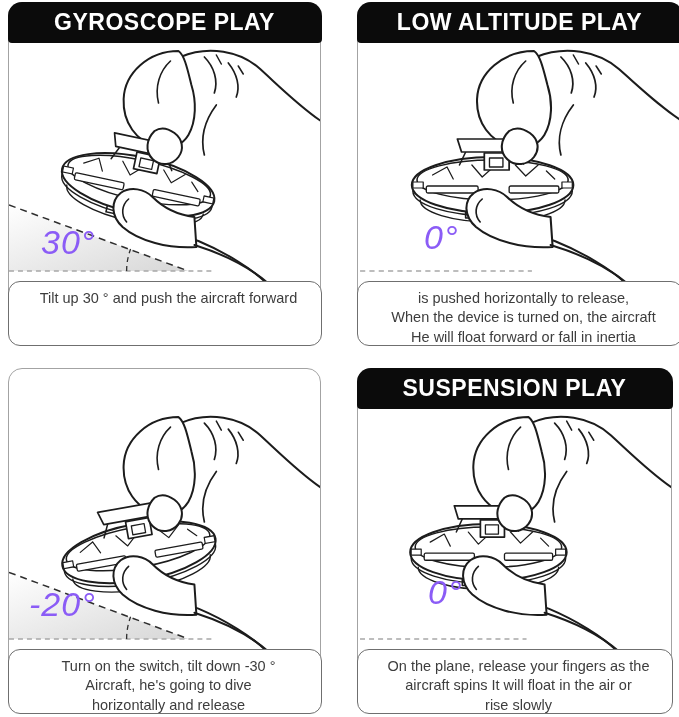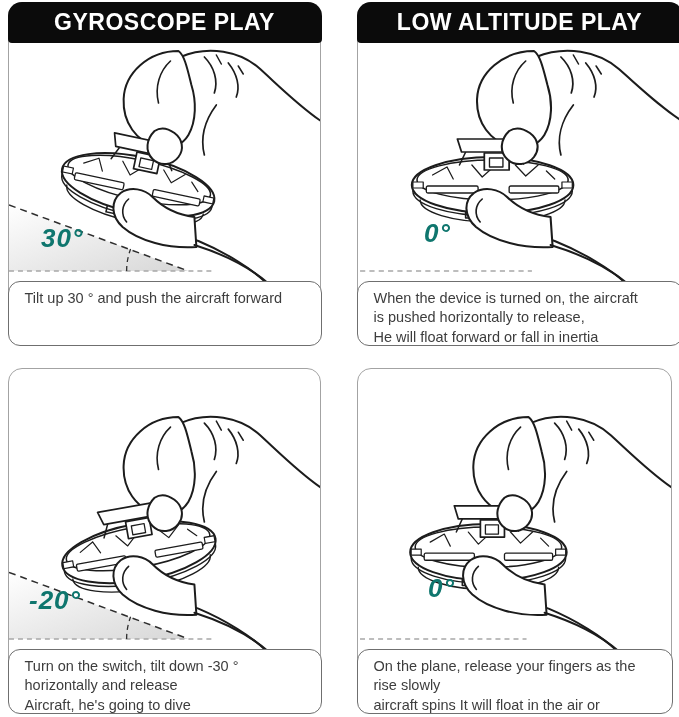--- a/index.html
+++ b/index.html
@@ -6,28 +6,28 @@
   .canvas{position:relative;width:679px;height:717px;background:#ffffff;overflow:hidden;}
 
   .panel{position:absolute;border:1.5px solid #a3a3a3;border-radius:14px;background:#ffffff;box-sizing:border-box;}
   .panel-header{position:absolute;top:-1.5px;left:-1.5px;right:-1.5px;height:41px;background:#0b0b0b;
     border-radius:14px 14px 4px 4px;display:flex;align-items:center;justify-content:center;}
   .panel-title{margin:0;color:#ffffff;font-size:23px;font-weight:700;letter-spacing:.5px;white-space:nowrap;}
 
   .illu-wrap{position:absolute;left:0;right:0;top:40px;bottom:61px;overflow:hidden;}
   .illu{width:100%;height:100%;display:block;}
 
-  .angle-label{position:absolute;font-size:26px;font-weight:700;font-style:italic;color:#0f766e;letter-spacing:1px;}
+  .angle-label{position:absolute;font-size:34px;font-weight:400;font-style:italic;color:#8b5cf6;letter-spacing:1px;}
   .pos-p1{left:32px;top:180px;}
   .pos-p2{left:66px;top:175px;}
   .pos-p3{left:20px;top:176px;}
   .pos-p4{left:70px;top:164px;}
 
   .desc-box{position:absolute;left:-1.5px;right:-1.5px;bottom:-1.5px;height:65px;border:1.5px solid #6f6f6f;
-    border-radius:12px;background:#ffffff;padding:7px 8px 0 16px;box-sizing:border-box;}
+    border-radius:12px;background:#ffffff;padding:7px 8px 0 16px;box-sizing:border-box;text-align:center;}
   .desc-line{font-size:14.5px;line-height:19.5px;color:#3d3d3d;white-space:nowrap;}
 
   .svg-defs{position:absolute;width:0;height:0;overflow:hidden;}
 </style>
 </head>
 <body>
 
 <svg class="svg-defs" aria-hidden="true">
   <defs>
     <linearGradient id="wedgegrad" x1="0" y1="0" x2="1" y2="1">
@@ -117,57 +117,60 @@
         <use href="#angle-flat"></use>
         <use href="#part-hand"></use>
         <g transform="translate(130,140)">
             <use href="#part-disc"></use>
           </g>
         <use href="#part-front"></use>
       </svg>
       <div class="angle-label pos-p2">0°</div>
     </div>
     <div class="desc-box">
+      <div class="desc-line">is pushed horizontally to release,</div>
       <div class="desc-line">When the device is turned on, the aircraft</div>
-      <div class="desc-line">is pushed horizontally to release,</div>
       <div class="desc-line">He will float forward or fall in inertia</div>
     </div>
   </section>
 
   <section class="panel" style="left:8px;top:368px;width:313px;height:345px">
     <div class="illu-wrap">
       <svg class="illu" viewBox="0 0 312 240" preserveAspectRatio="none">
         <use href="#angle-wedge"></use>
         <use href="#part-hand"></use>
         <g transform="translate(130,140) rotate(-10)">
             <use href="#part-disc"></use>
           </g>
         <use href="#part-front"></use>
       </svg>
       <div class="angle-label pos-p3">-20°</div>
     </div>
     <div class="desc-box">
       <div class="desc-line">Turn on the switch, tilt down -30 °</div>
+      <div class="desc-line">Aircraft, he's going to dive</div>
       <div class="desc-line">horizontally and release</div>
-      <div class="desc-line">Aircraft, he's going to dive</div>
     </div>
   </section>
 
   <section class="panel" style="left:357px;top:368px;width:315px;height:345px">
+    <header class="panel-header">
+      <h2 class="panel-title">SUSPENSION PLAY</h2>
+    </header>
     <div class="illu-wrap">
       <svg class="illu" viewBox="0 0 312 240" preserveAspectRatio="none">
         <use href="#angle-flat"></use>
         <use href="#part-hand"></use>
         <g transform="translate(130,140)">
             <use href="#part-disc"></use>
           </g>
         <use href="#part-front"></use>
       </svg>
       <div class="angle-label pos-p4">0°</div>
     </div>
     <div class="desc-box">
       <div class="desc-line">On the plane, release your fingers as the</div>
+      <div class="desc-line">aircraft spins It will float in the air or</div>
       <div class="desc-line">rise slowly</div>
-      <div class="desc-line">aircraft spins It will float in the air or</div>
     </div>
   </section>
 
 </div>
 
 </body></html>

